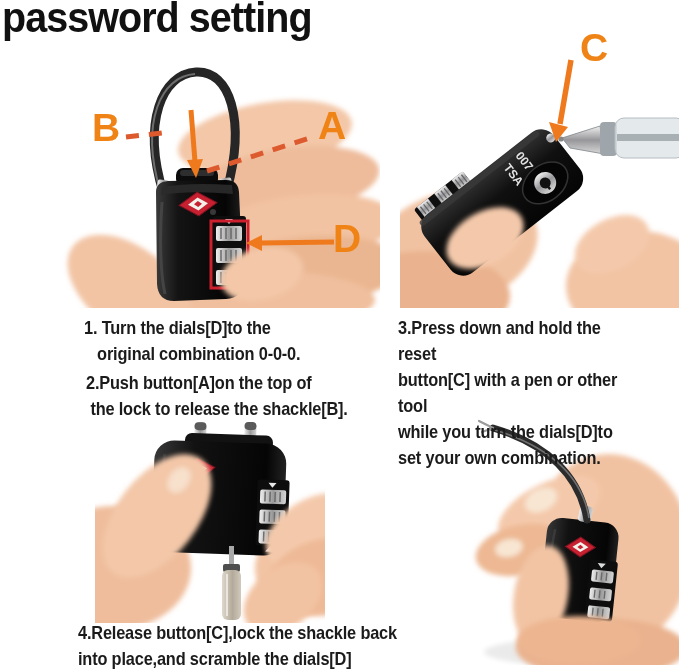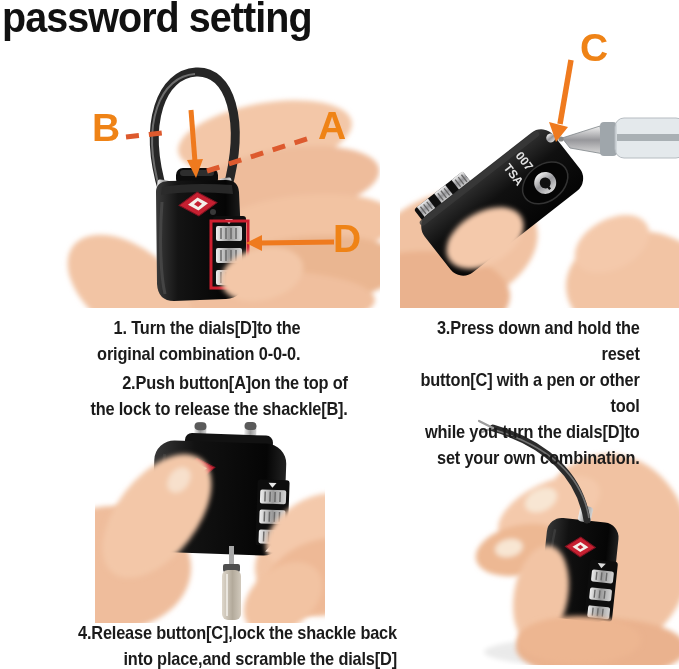--- a/index.html
+++ b/index.html
@@ -1,17 +1,17 @@
 <!DOCTYPE html>
 <html><head>
 <meta charset="utf-8">
 <style>
   html,body{margin:0;padding:0;background:#fff;}
   #canvas{position:relative;width:679px;height:669px;background:#fff;overflow:hidden;
-          font-family:"Liberation Sans",sans-serif;text-align:right;}
+          font-family:"Liberation Sans",sans-serif;}
   .photo{position:absolute;}
   #page-title{position:absolute;left:2px;top:-6px;font-size:42px;font-weight:800;
               letter-spacing:-1px;color:#111;transform:scaleX(0.94);transform-origin:0 0;
               white-space:nowrap;}
   .callout{position:absolute;font-size:39px;font-weight:800;color:#EF8316;line-height:1;}
   .step{position:absolute;font-size:19px;font-weight:700;line-height:26px;color:#1B1B1B;
         white-space:pre-wrap;letter-spacing:-0.2px;transform:scaleX(0.86);transform-origin:0 0;}
 </style>
 </head>
 <body>

